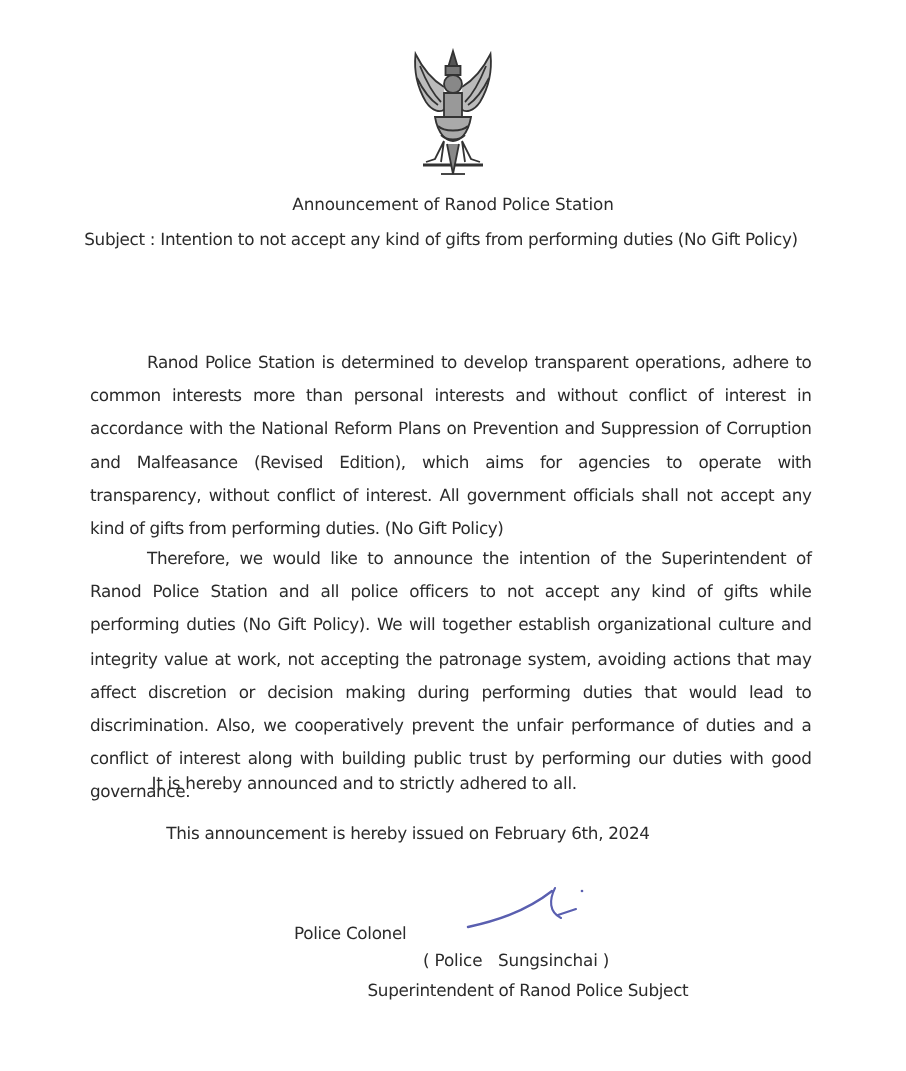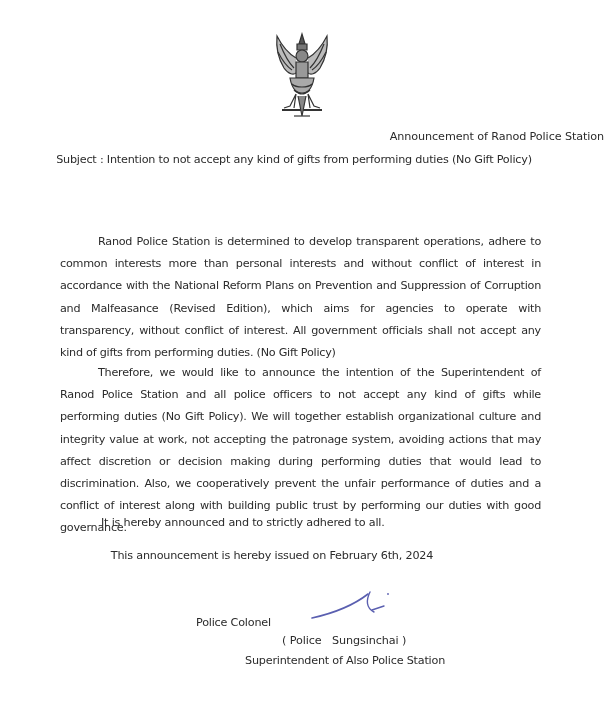--- a/index.html
+++ b/index.html
@@ -2,21 +2,21 @@
 <html><head>
   <meta charset="utf-8">
   <style>
     html, body { margin: 0; padding: 0; background: #ffffff; }
     body {
       width: 604px; height: 714px; position: relative; overflow: hidden;
       font-family: "DejaVu Sans", sans-serif; color: #2b2b2b;
       font-size: 11.2px;
     }
     .emblem { position: absolute; left: 272px; top: 32px; width: 60px; height: 92px; }
-    .title { position: absolute; left: 0; width: 604px; text-align: right; top: 130px; letter-spacing: -0.1px; }
+    .title { position: absolute; left: 0; width: 604px; text-align: center; top: 130px; letter-spacing: -0.1px; }
     .subject { position: absolute; left: 0; width: 588px; text-align: center; top: 153px; letter-spacing: -0.2px; }
     .para { position: absolute; left: 60px; width: 481px; text-align: justify; line-height: 22.2px; letter-spacing: -0.25px; margin-top: 27px; }
     .p1 { top: 204px; }
     .p2 { top: 335px; }
     .para .indent { display: inline-block; width: 38px; }
     .closing { position: absolute; left: 101px; top: 516px; letter-spacing: -0.2px; }
     .issued { position: absolute; left: 0; width: 544px; text-align: center; top: 549px; letter-spacing: -0.2px; }
     .rank { position: absolute; left: 196px; top: 616px; letter-spacing: -0.2px; }
     .signature { position: absolute; left: 300px; top: 586px; width: 100px; height: 45px; }
     .name { position: absolute; left: 282px; top: 634px; letter-spacing: -0.1px; white-space: pre; }
@@ -64,13 +64,13 @@
 
 <div class="rank">Police Colonel</div>
 
 <svg class="signature" viewBox="0 0 100 45">
   <path d="M12 32 C30 28 50 22 68 8" fill="none" stroke="#5a5fb0" stroke-width="1.6" stroke-linecap="round"></path>
   <path d="M70 6 C66 14 66 22 74 26 M72 24 L84 20" fill="none" stroke="#5a5fb0" stroke-width="1.4" stroke-linecap="round"></path>
   <circle cx="88" cy="8" r="0.9" fill="#5a5fb0"></circle>
 </svg>
 
 <div class="name">( Police   Sungsinchai )</div>
-<div class="position">Superintendent of Also Police Station</div>
+<div class="position">Superintendent of Ranod Police Subject</div>
 
 </body></html>

